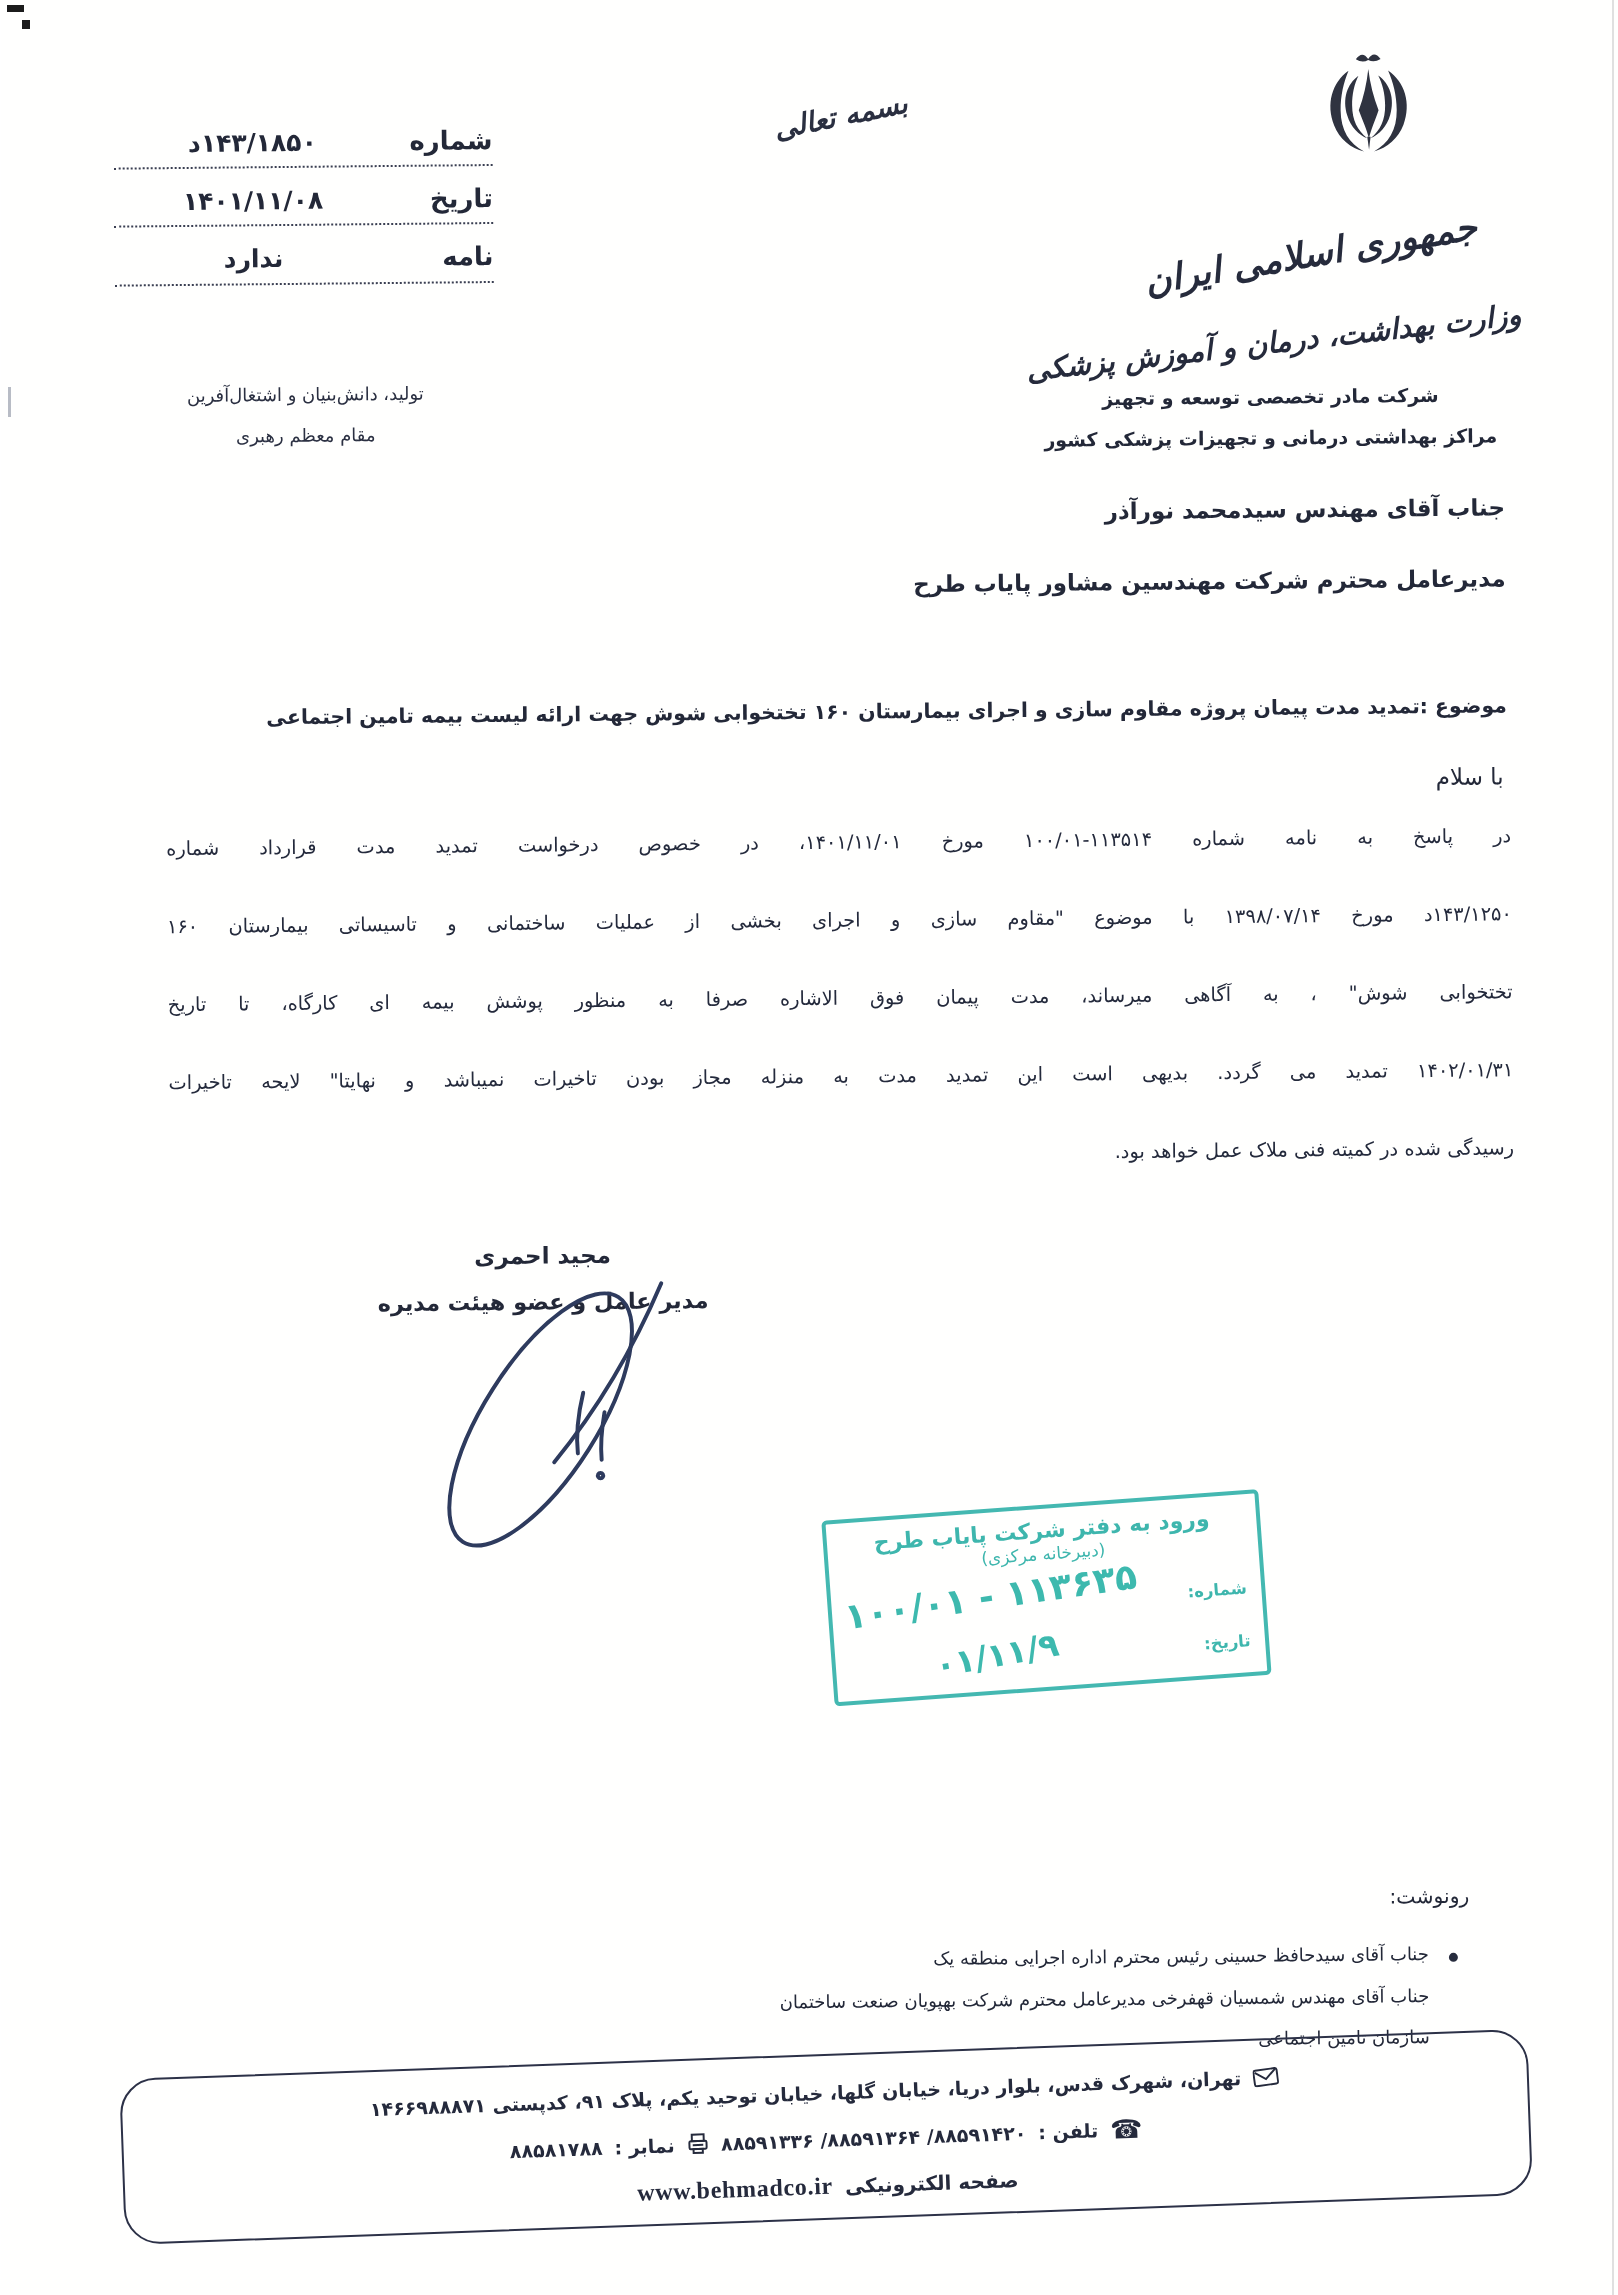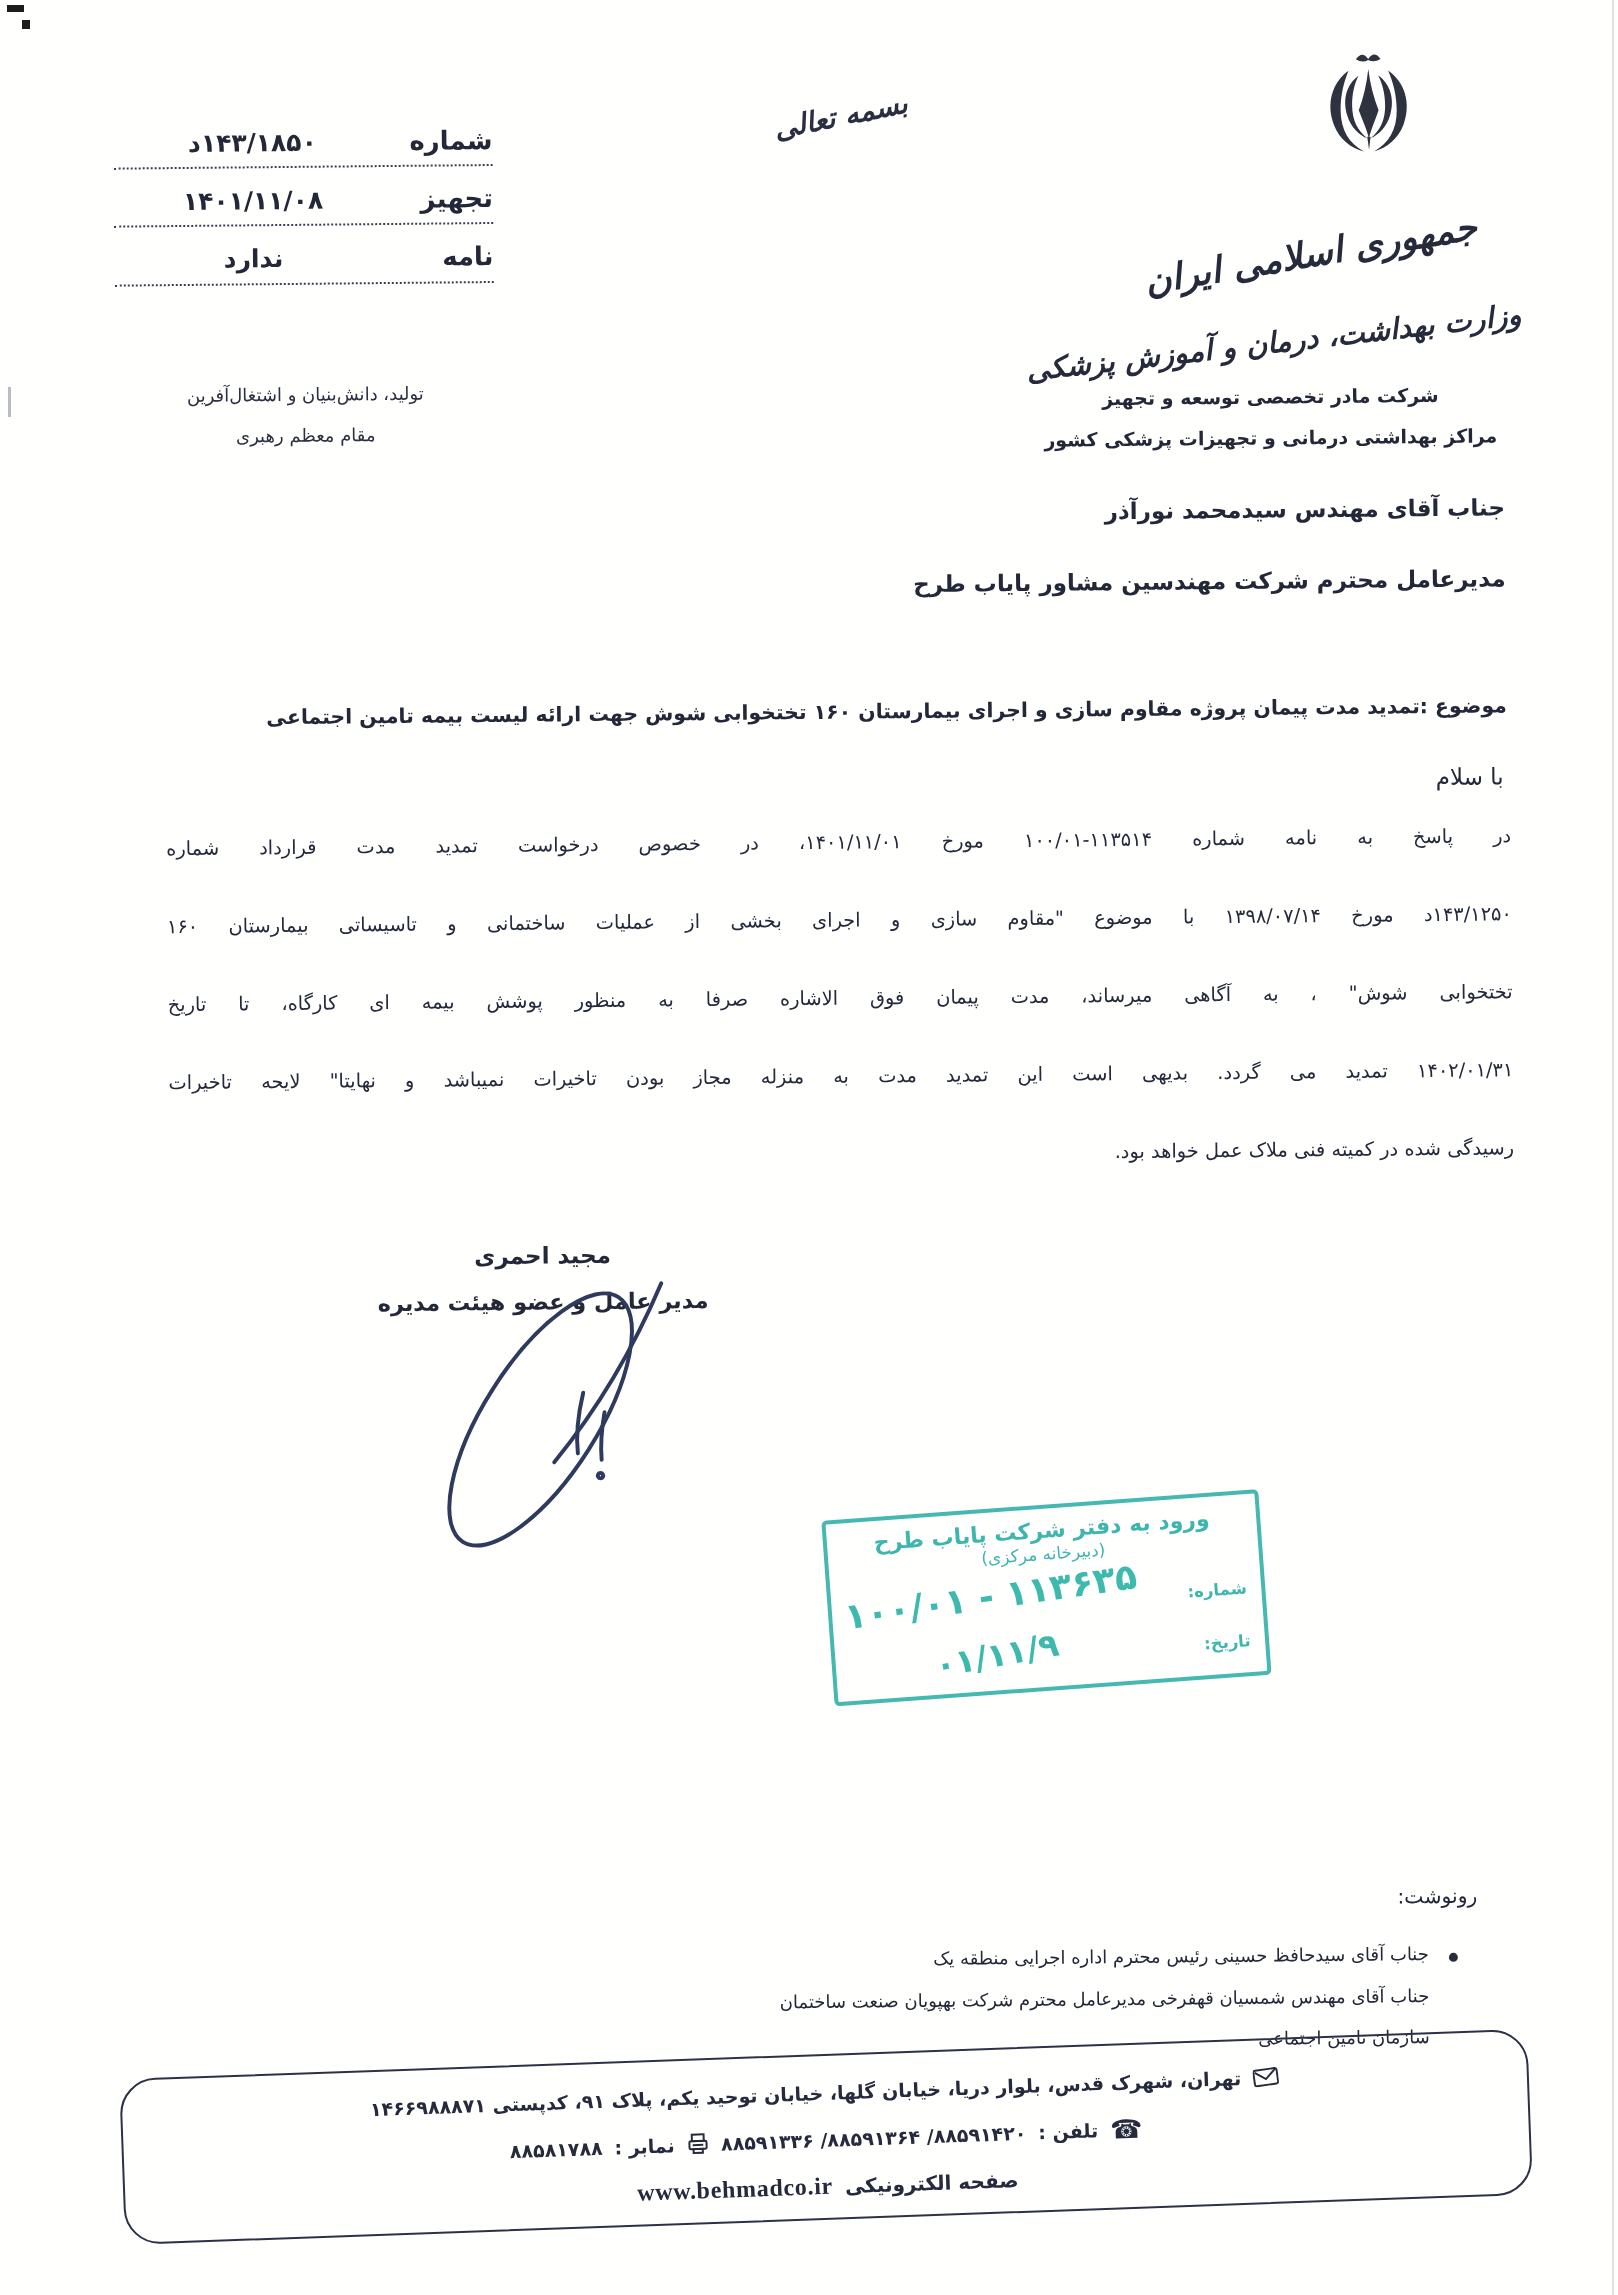--- a/index.html
+++ b/index.html
@@ -59,21 +59,21 @@
   .stamp-title { margin-top:9.2px; text-align:center; font-size:22px; font-weight:bold; }
   .stamp-sub   { text-align:center; font-size:17px; margin-top:1.3px; }
   .stamp-field-label { position:absolute; font-size:16.5px; font-weight:bold; }
   .stamp-num-label  { right:14.5px; top:84px; }
   .stamp-date-label { right:14.5px; top:137px; }
   .stamp-hand { position:absolute; font-weight:bold; color:#2db4a8; white-space:nowrap; }
   .stamp-hand-number { left:12px; top:63px; font-size:36px; transform:rotate(-4deg); letter-spacing:2px; }
   .stamp-hand-date   { left:99px; top:123px; font-size:33px; transform:rotate(-6deg); letter-spacing:4px; }
 
   
-  .cc-label { right:150px; top:1890px; font-size:20.4px;margin-left:40px; }
+  .cc-label { right:158px; top:1890px; font-size:20.4px;margin-left:40px; }
   .cc-item  { font-size:18px; white-space:nowrap; }
   .cc-item-1 { right:199px; top:1949px; }
   .cc-item-2 { right:199px; top:1991px; }
   .cc-item-3 { right:199px; top:2032px; }
   .cc-bullet { right:170px; top:1959px; width:9.2px; height:9.2px; border-radius:50%; background:#272c3e; }
 
   
   .footer-box { left:111px; top:2054px; width:1409px; height:166px; transform:rotate(-1.5deg);
                 border:2.6px solid #2c3147; border-radius:36px; padding:13px 40px 0 40px; }
   .footer-row { display:flex; direction:rtl; justify-content:center; align-items:center; gap:12px;
@@ -94,21 +94,21 @@
 
 <div class="sheet">
   <div class="skew">
 
     <div class="abs meta-block">
       <div class="meta-row">
         <span class="meta-label">شماره</span>
         <span class="meta-value">۱۴۳/۱۸۵۰د</span>
       </div>
       <div class="meta-row">
-        <span class="meta-label">تجهیز</span>
+        <span class="meta-label">تاریخ</span>
         <span class="meta-value">۱۴۰۱/۱۱/۰۸</span>
       </div>
       <div class="meta-row">
         <span class="meta-label">نامه</span>
         <span class="meta-value">ندارد</span>
       </div>
     </div>
 
     <div class="abs slogan">
       <div>تولید، دانش‌بنیان و اشتغال‌آفرین</div>

